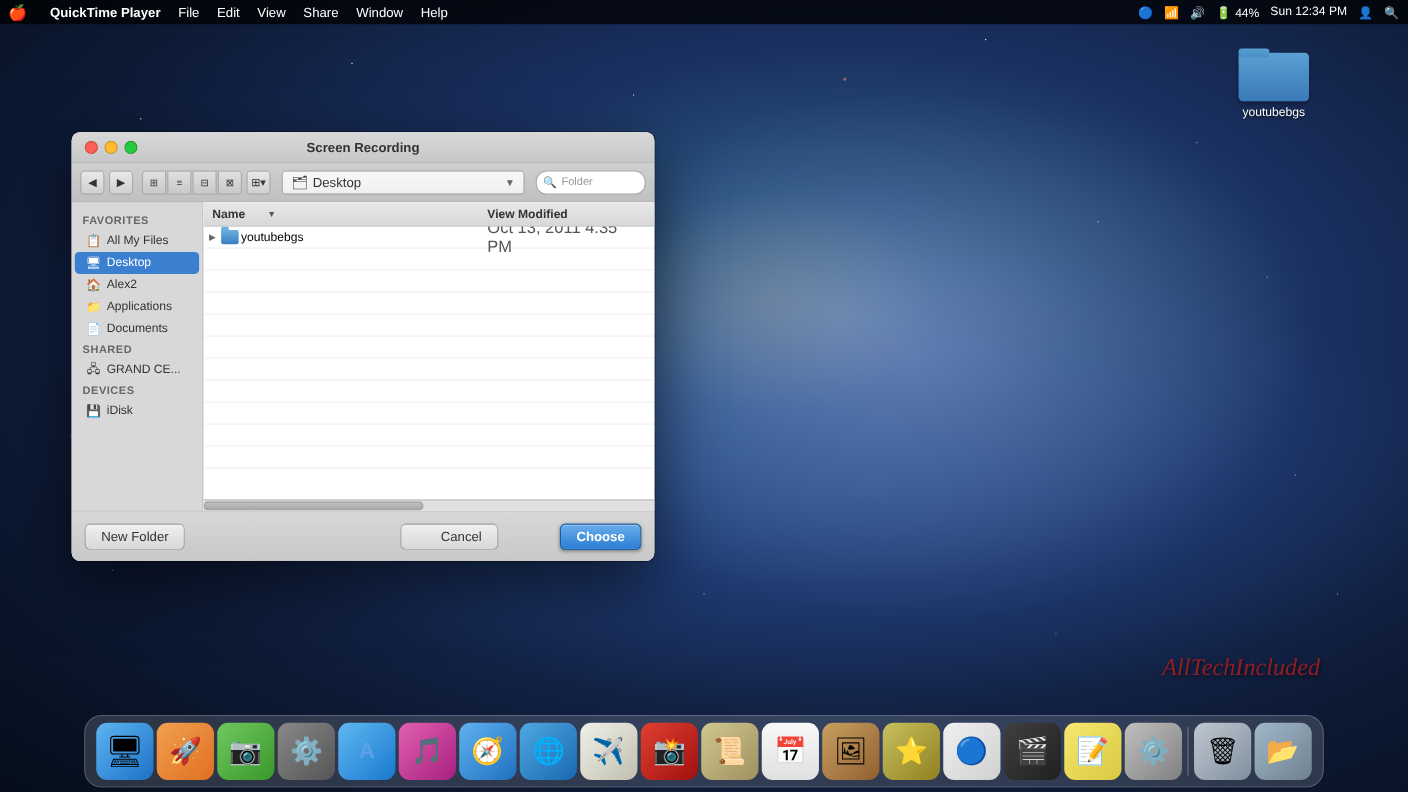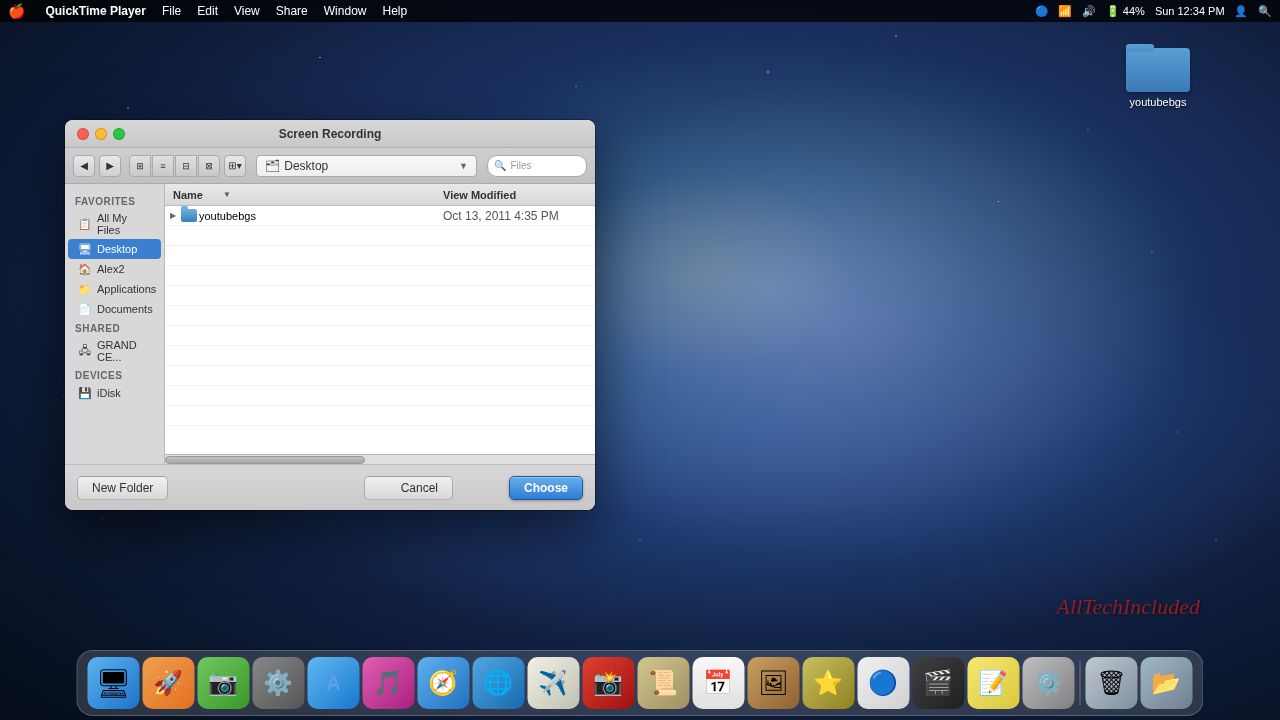--- a/index.html
+++ b/index.html
@@ -323,21 +323,21 @@
     }
 
     
     .dialog-body {
       display: flex;
       height: 280px;
     }
 
     
     .dialog-sidebar {
-      width: 100px;
+      width: 120px;
       background: #d8d8d8;
       border-right: 1px solid #bbb;
       padding: 8px 0;
       overflow-y: auto;
     }
     .sidebar-section-label {
       font-size: 10px;
       font-weight: bold;
       color: #666;
       padding: 4px 10px 2px;
@@ -425,21 +425,21 @@
     .filelist-row-name {
       flex: 1;
       font-size: 11px;
       padding-left: 2px;
       white-space: nowrap;
       overflow: hidden;
       text-overflow: ellipsis;
     }
     .filelist-row-date {
       width: 160px;
-      font-size: 12px;
+      font-size: 15px;
       color: #555;
       padding: 0 8px;
     }
 
     
     .scrollbar-track {
       position: absolute;
       bottom: 0;
       left: 0;
       right: 0;
@@ -573,21 +573,21 @@
       <div class="view-btn">⊠</div>
     </div>
     <div class="toolbar-btn">⊞▾</div>
     <div class="location-bar">
       <span class="location-icon">🗂</span>
       <span>Desktop</span>
       <span class="location-arrow">▼</span>
     </div>
     <div class="search-box">
       <span>🔍</span>
-      <span>Files</span>
+      <span>Folder</span>
     </div>
   </div>
 
   <div class="dialog-body">
 
     <div class="dialog-sidebar">
       <div class="sidebar-section-label">FAVORITES</div>
 
       <div class="sidebar-item">
         <span class="sidebar-item-icon">📋</span>

